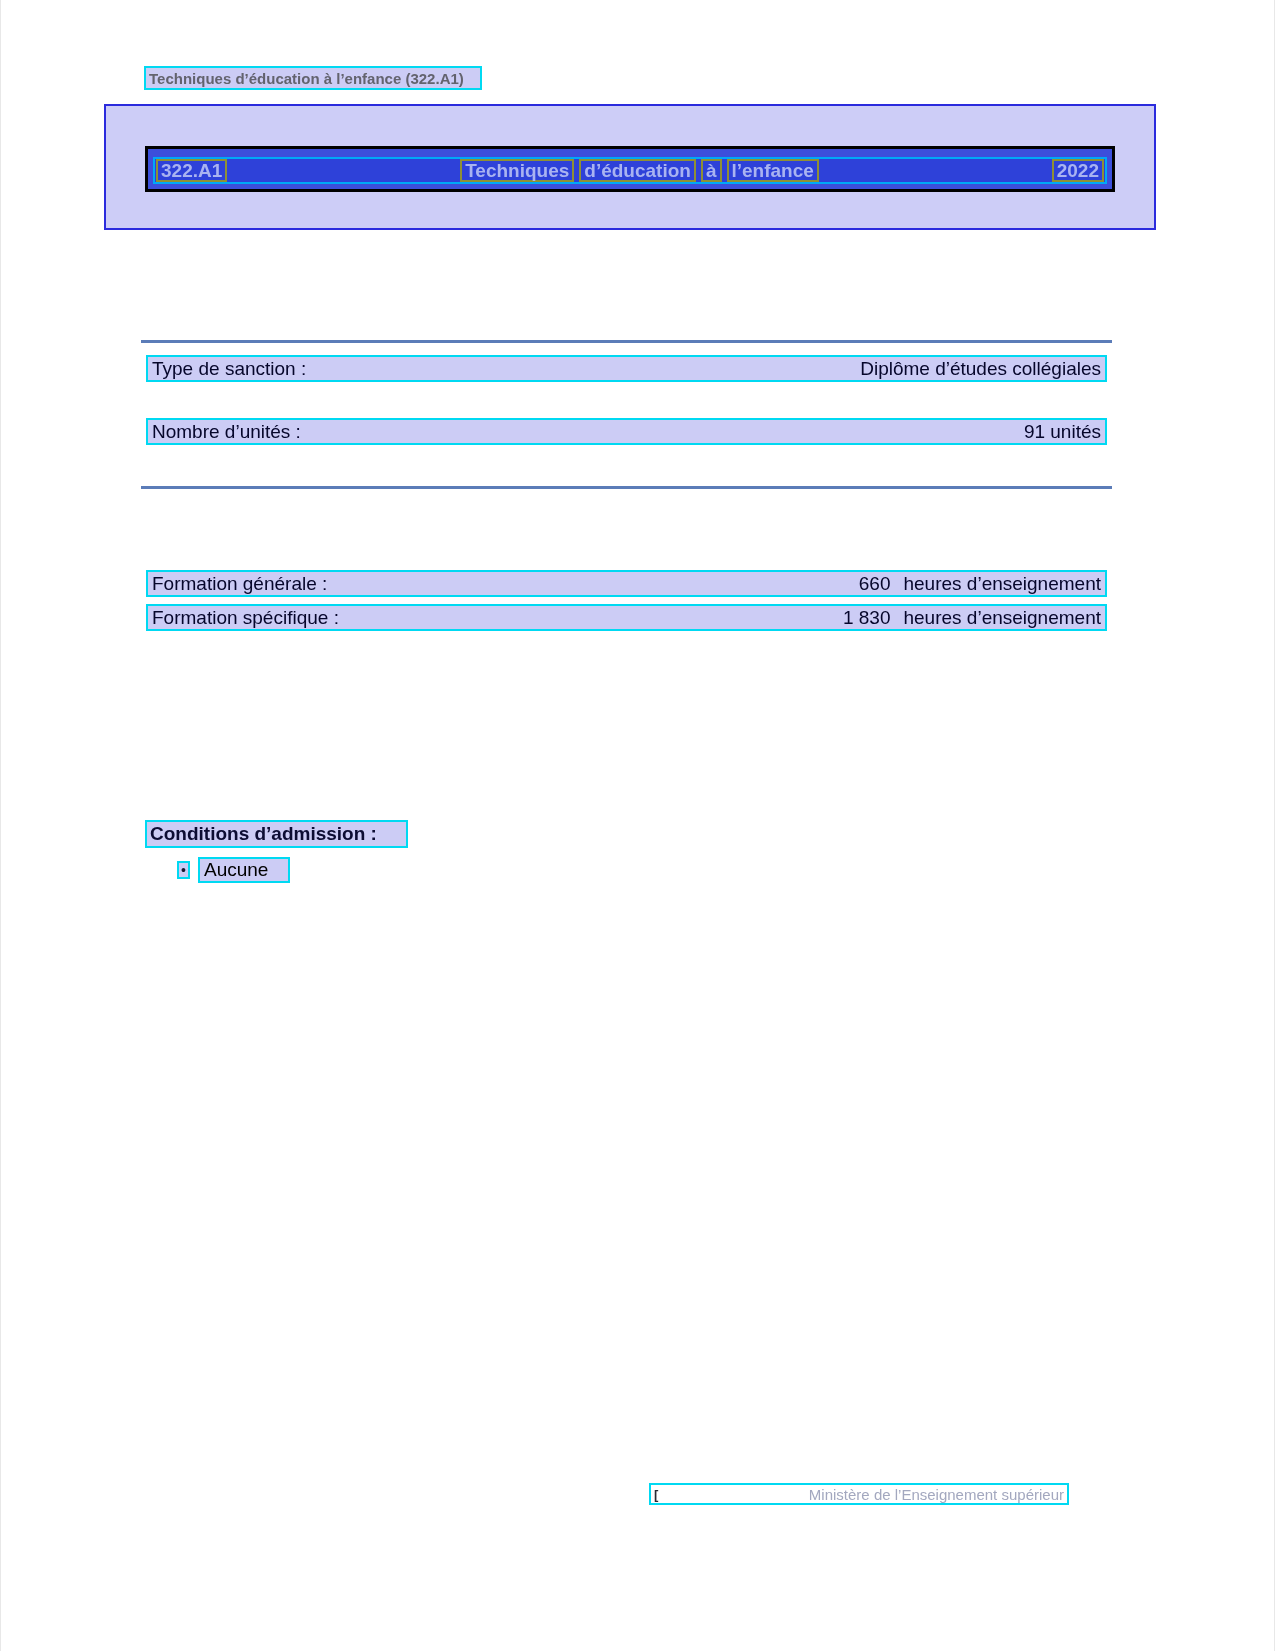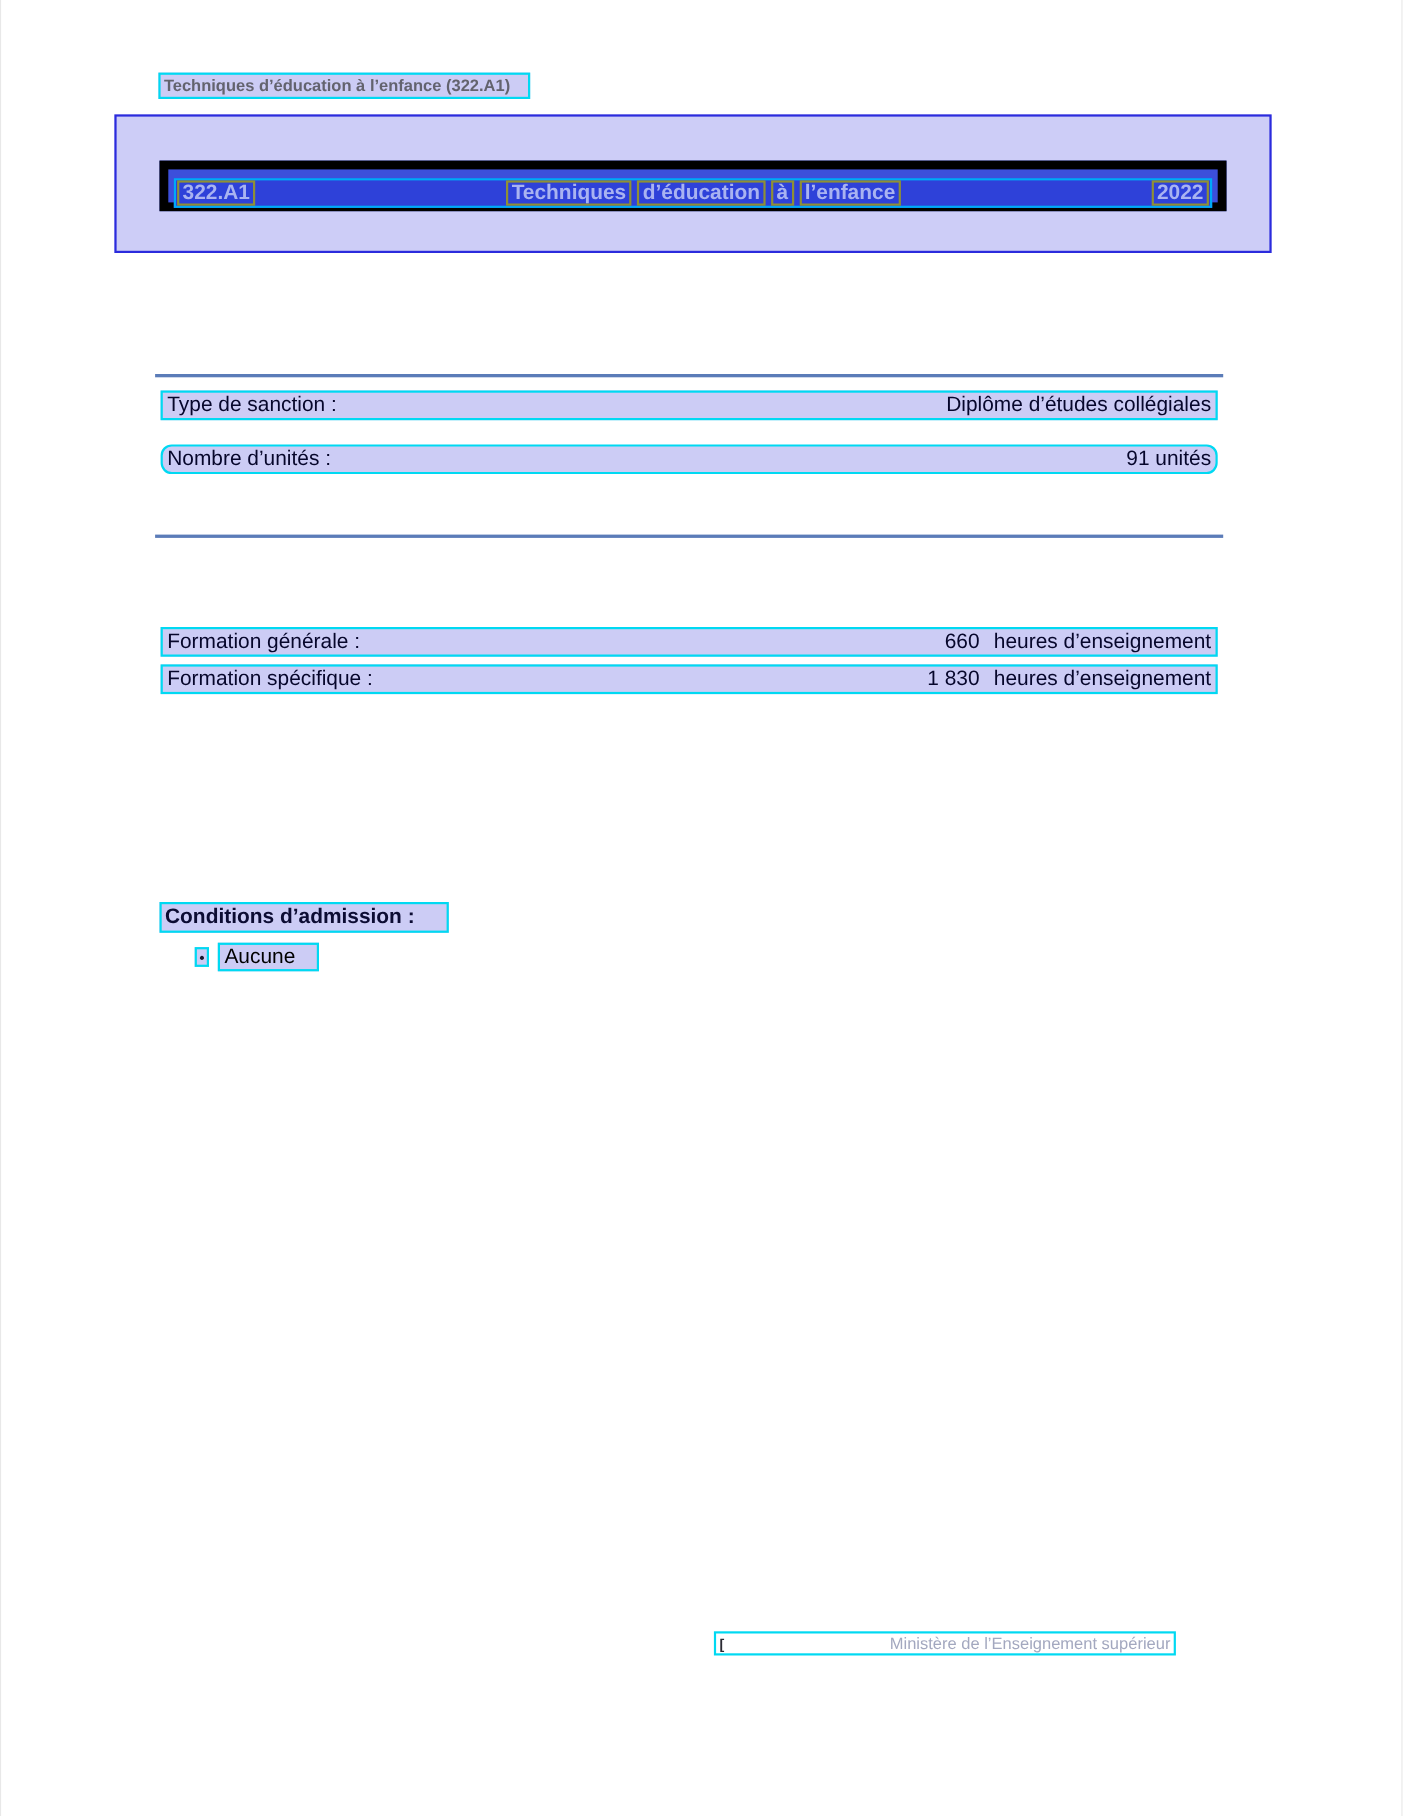--- a/index.html
+++ b/index.html
@@ -15,21 +15,21 @@
     position:absolute; left:143px; top:66px; width:338px; height:24px;
     font-size:15px; font-weight:bold; color:#63636e;
     display:flex; align-items:center; padding:0 3px;
   }
   .banner {
     position:absolute; left:103px; top:104px; width:1052px; height:126px;
     background:#cdcdf7; border:2px solid #2b2bdd;
   }
   .titlebar {
     position:absolute; left:39px; top:40px; width:970px; height:46px;
-    background:#3c4fdb; border:8px solid #000000;
+    background:#3c4fdb; border:3px solid #000000;
   }
   .strip {
     position:absolute; left:5px; right:5px; top:8px; height:27px;
     background:#2e41d9; border:2px solid #00a9f7;
     display:flex; align-items:center; justify-content:space-between;
     padding:0 1px;
   }
   .wbox {
     border:2px solid #8f9035; color:#a9b3f1; font-weight:bold;
     font-size:19px; line-height:19px; padding:0 3px; white-space:nowrap;
@@ -89,21 +89,21 @@
       </div>
     </div>
   </div>
 
   <div class="hr" style="top:340px;"></div>
 
   <div class="hl row" style="top:355px;">
     <span class="lbl-bold">Type de sanction :</span>
     <span>Diplôme d’études collégiales</span>
   </div>
-  <div class="hl row" style="top:404px;border-radius:10px;">
+  <div class="hl row" style="top:418px;">
     <span class="lbl-bold">Nombre d’unités :</span>
     <span>91 unités</span>
   </div>
 
   <div class="hr" style="top:486px;"></div>
 
   <div class="hl row" style="top:570px;">
     <span>Formation générale :</span>
     <span class="valgroup">
       <span class="num">660</span>

